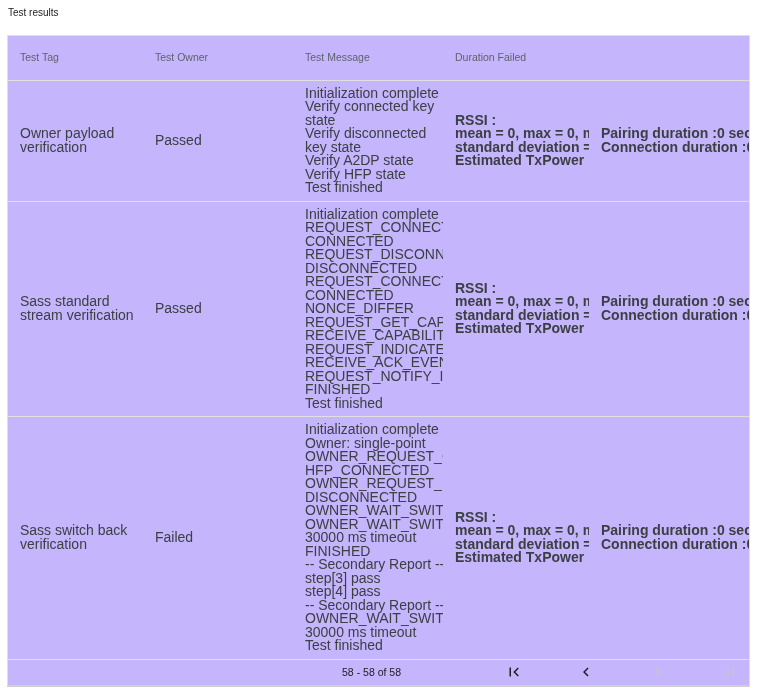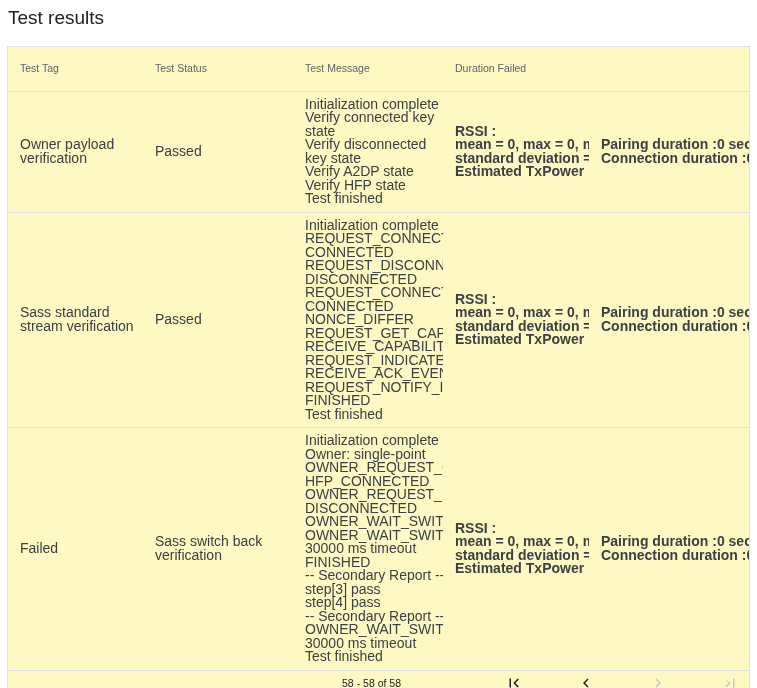--- a/index.html
+++ b/index.html
@@ -1,25 +1,25 @@
 <!DOCTYPE html>
 <html><head>
 <meta charset="utf-8">
 <style>
   * { box-sizing: border-box; margin: 0; padding: 0; }
   html, body { width: 757px; height: 688px; background: #ffffff;
     font-family: "Liberation Sans", sans-serif; color: #3c4043; }
   .page { width: 757px; height: 688px; padding: 5px 7px 6px 7px; }
-  .page-title { font-size: 19px; color: #202124; padding: 2px 0 0 1px; }
+  .page-title { font-size: 10px; color: #202124; padding: 2px 0 0 1px; }
   .table {
     margin-top: 17px;
     border: 1px solid #e0e0e0;
     border-bottom: 2px solid #cfcfcf;
     width: 743px;
-    background: #fef9c3;
+    background: #c4b5fd;
   }
   .grid-row {
     display: grid;
     grid-template-columns: 135px 150px 150px 146px 160px;
   }
   .thead { border-bottom: 1px solid #e0e0e0; }
   .thead .cell { color: #5f6368; font-size: 10.5px; padding-top: 15px; padding-bottom: 15px; }
   .row { border-bottom: 1px solid #e0e0e0; }
   .row:last-of-type { border-bottom: none; }
   .cell {
@@ -53,21 +53,21 @@
 </head>
 <body>
 
 <div class="page">
   <div class="page-title">Test results</div>
 
   <div class="table">
 
     <div class="grid-row thead">
       <div class="cell">Test Tag</div>
-      <div class="cell">Test Status</div>
+      <div class="cell">Test Owner</div>
       <div class="cell">Test Message</div>
       <div class="cell">Duration Failed</div>
     </div>
 
     <div class="grid-row row">
       <div class="cell tag">Owner payload verification</div>
       <div class="cell status">Passed</div>
       <div class="cell message">Initialization complete
 Verify connected key state
 Verify disconnected key state
@@ -102,22 +102,22 @@
 Test finished</div>
       <div class="cell distance">RSSI :
 mean = 0, max = 0, min = 0,
 standard deviation = 0
 Estimated TxPower : 0</div>
       <div class="cell duration">Pairing duration :0 sec
 Connection duration :0 sec</div>
     </div>
 
     <div class="grid-row row">
+      <div class="cell tag">Sass switch back verification</div>
       <div class="cell status">Failed</div>
-      <div class="cell tag">Sass switch back verification</div>
       <div class="cell message">Initialization complete
 Owner: single-point
 OWNER_REQUEST_CONNECT
 HFP_CONNECTED
 OWNER_REQUEST_PLAY_MED
 DISCONNECTED
 OWNER_WAIT_SWITCH_BACK
 OWNER_WAIT_SWITCH_BACK
 30000 ms timeout
 FINISHED

